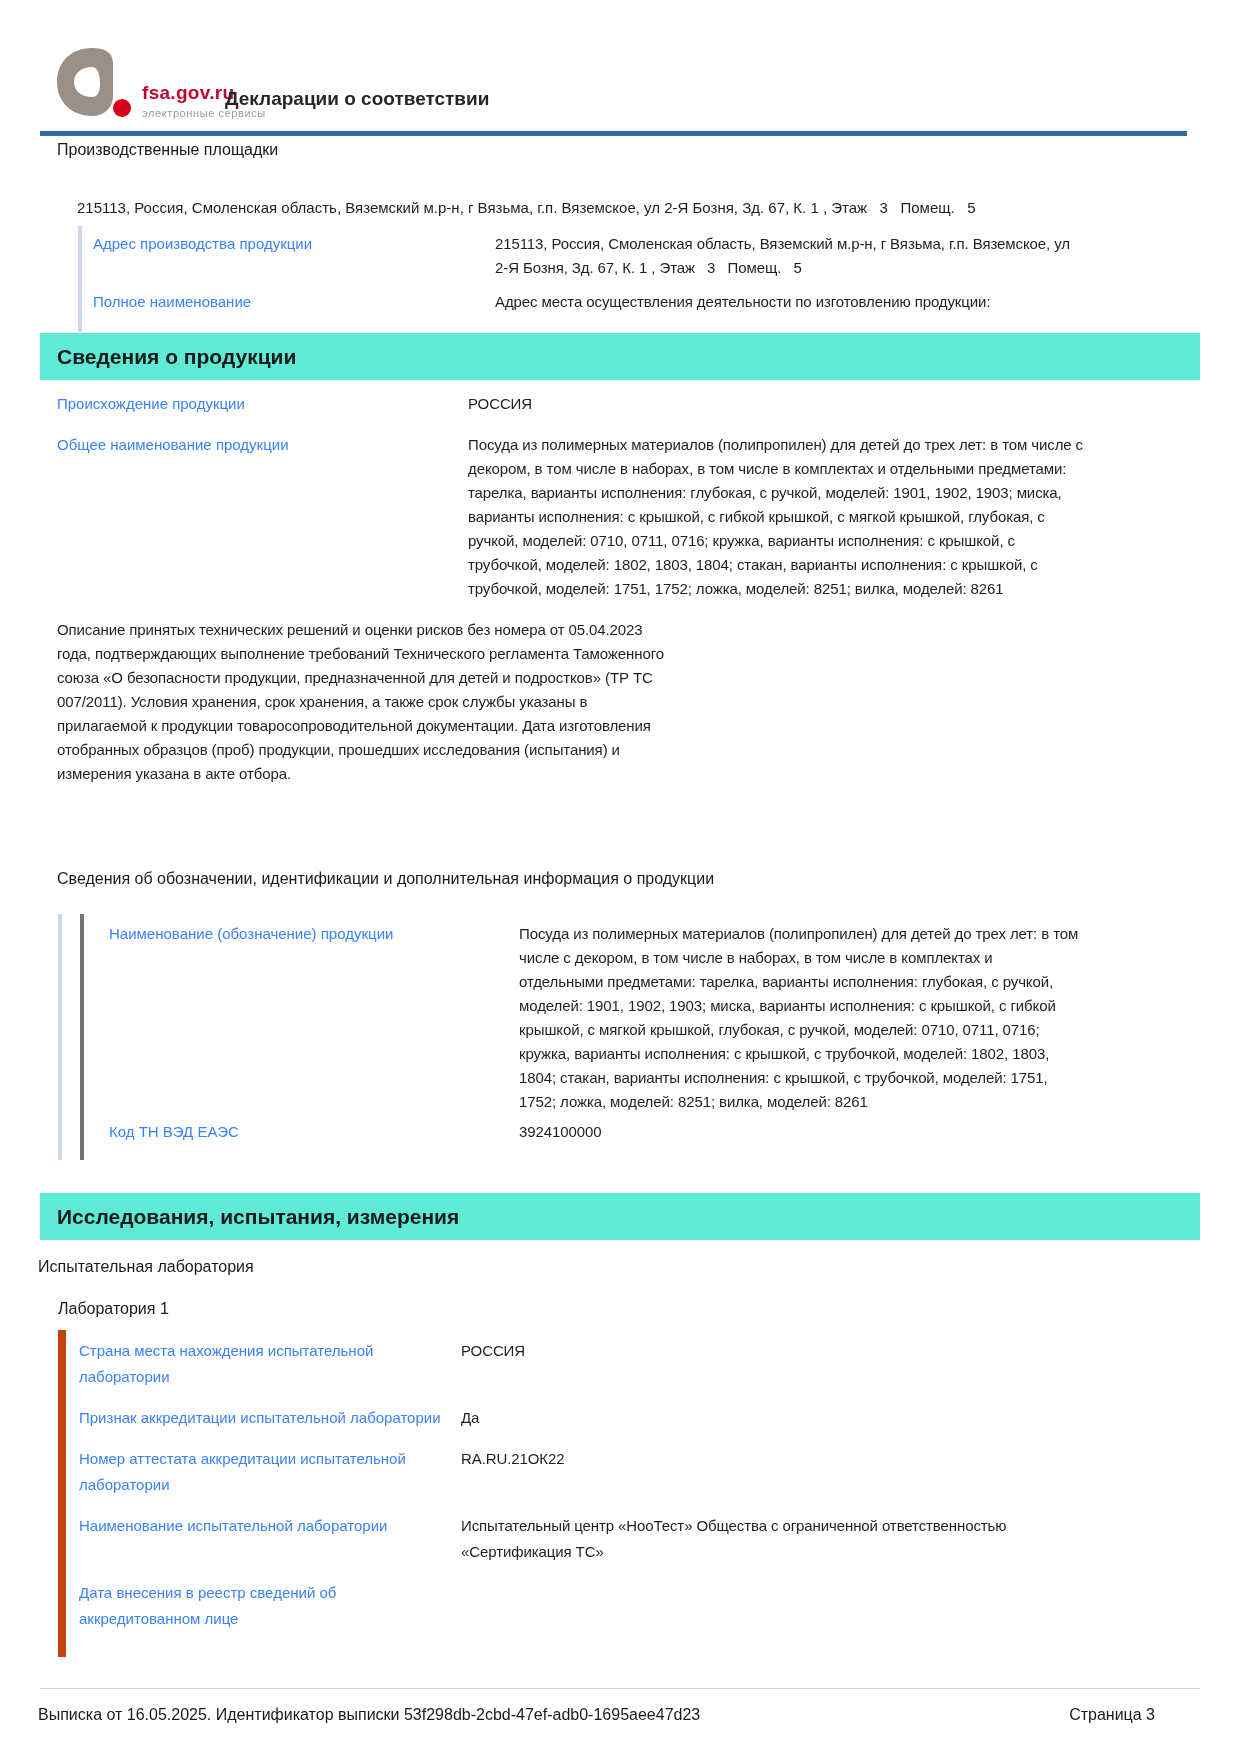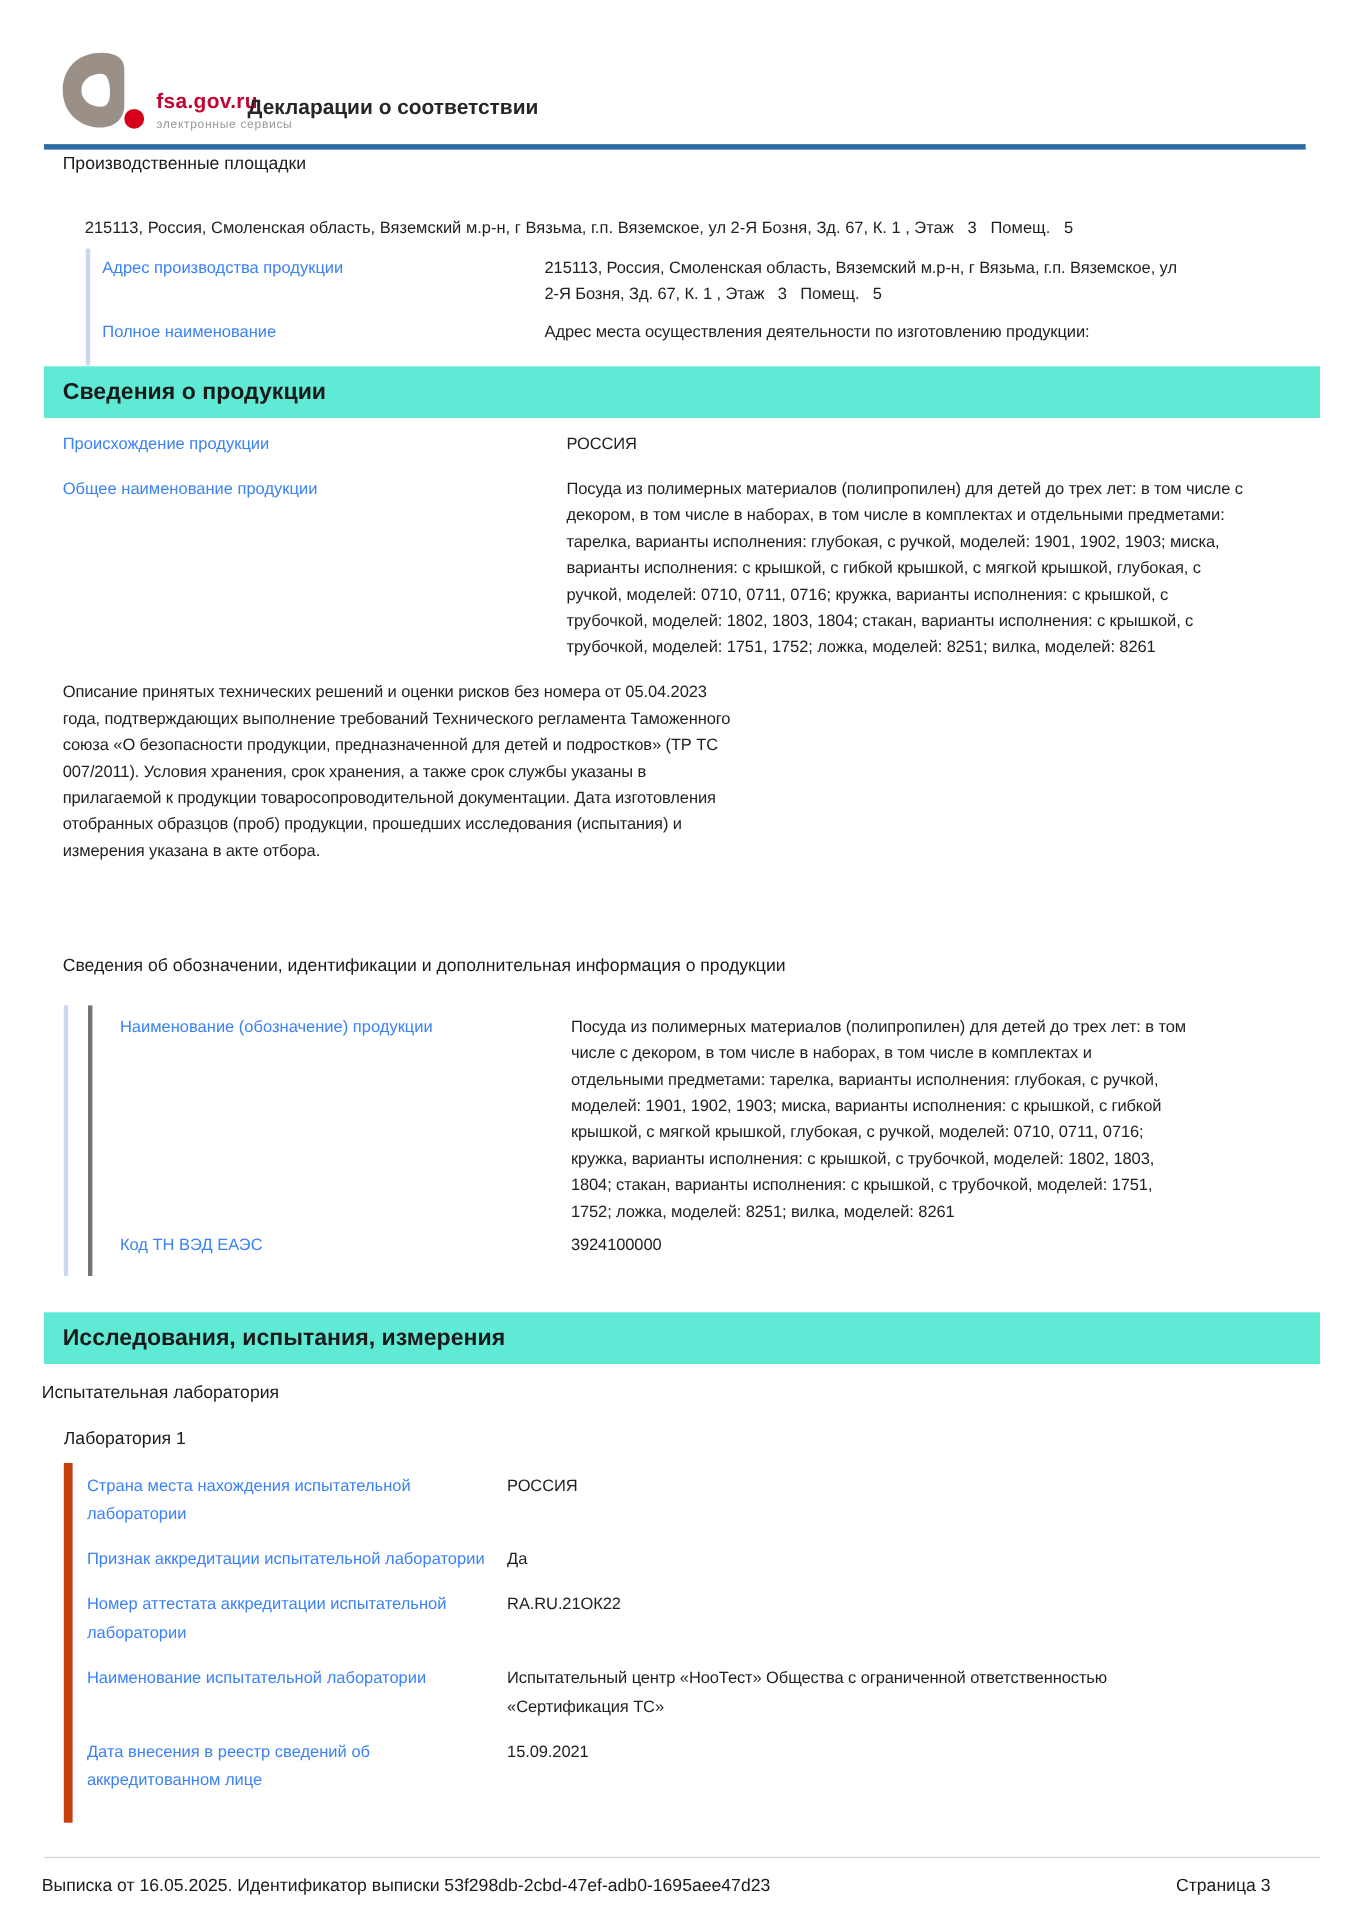--- a/index.html
+++ b/index.html
@@ -41,21 +41,21 @@
     border-left: 4px solid #c9d8ea; padding-left: 11px; box-sizing: border-box;
     padding-top: 6px; padding-bottom: 8px;
   }
   .block1 .kv { margin-bottom: 10px; }
   .block1 .kv-l { width: 402px; }
   .block1 .kv-v { width: 575px; }
 
   .band-products { top: 333px; }
 
   .product-rows { position: absolute; left: 57px; top: 392px; width: 1145px; }
-  .product-rows .kv { margin-bottom: 17px; gap: 47px; }
+  .product-rows .kv { margin-bottom: 17px; }
   .product-rows .kv-l { width: 411px; }
   .product-rows .kv-v { width: 620px; }
 
   .subhead { position: absolute; left: 57px; top: 870px; }
 
   .block2-outer {
     position: absolute; left: 58px; top: 914px; width: 1130px;
     border-left: 4px solid #c9d8ea;
   }
   .block2-inner {
@@ -163,21 +163,20 @@
     <div class="kv">
       <div class="kv-l">Номер аттестата аккредитации испытательной лаборатории</div>
       <div class="kv-v">RA.RU.21ОК22</div>
     </div>
     <div class="kv">
       <div class="kv-l">Наименование испытательной лаборатории</div>
       <div class="kv-v">Испытательный центр «НооТест» Общества с ограниченной ответственностью «Сертификация ТС»</div>
     </div>
     <div class="kv">
       <div class="kv-l">Дата внесения в реестр сведений об аккредитованном лице</div>
-      <div class="kv-v">15.09.2021</div>
     </div>
   </div>
 
   <div class="footer-rule"></div>
   <div class="footer-left">Выписка от 16.05.2025. Идентификатор выписки 53f298db-2cbd-47ef-adb0-1695aee47d23</div>
   <div class="footer-right">Страница 3</div>
 
 </div>
 
 </body></html>

